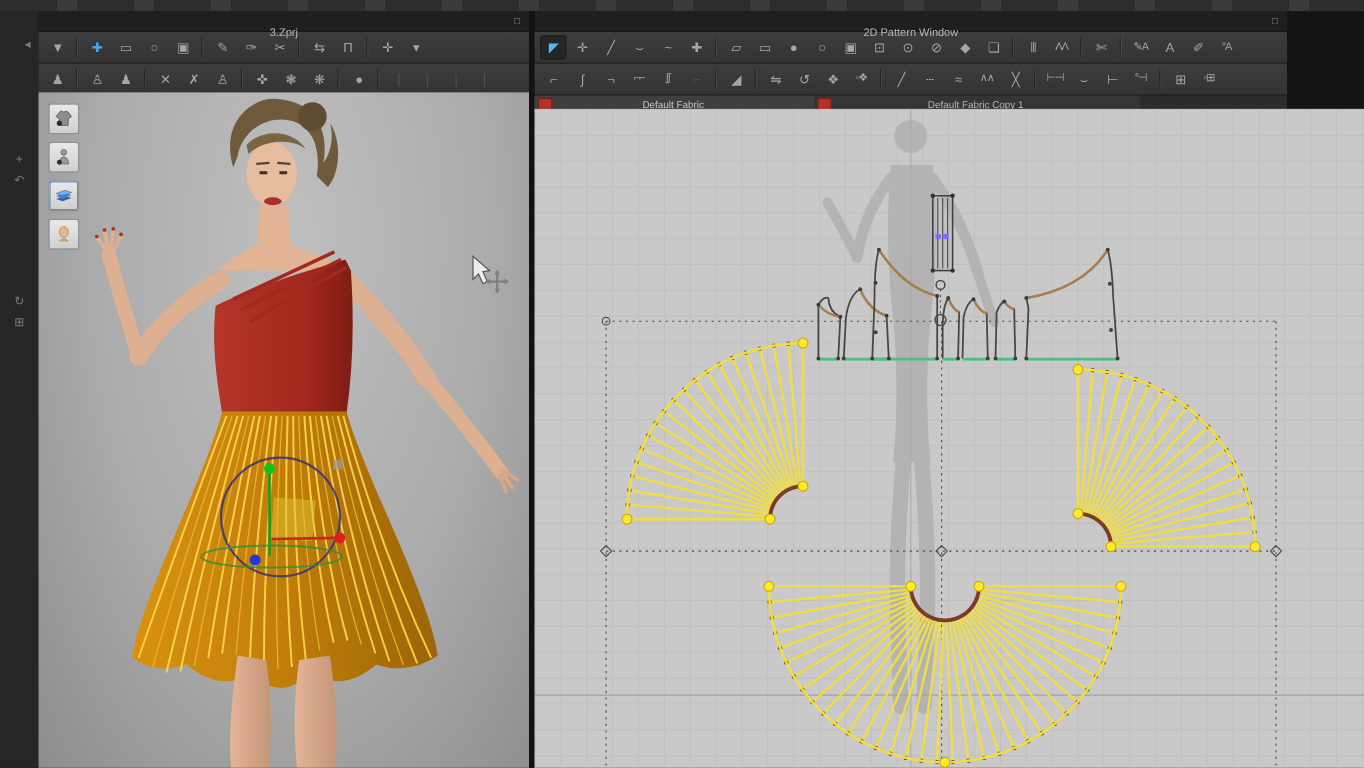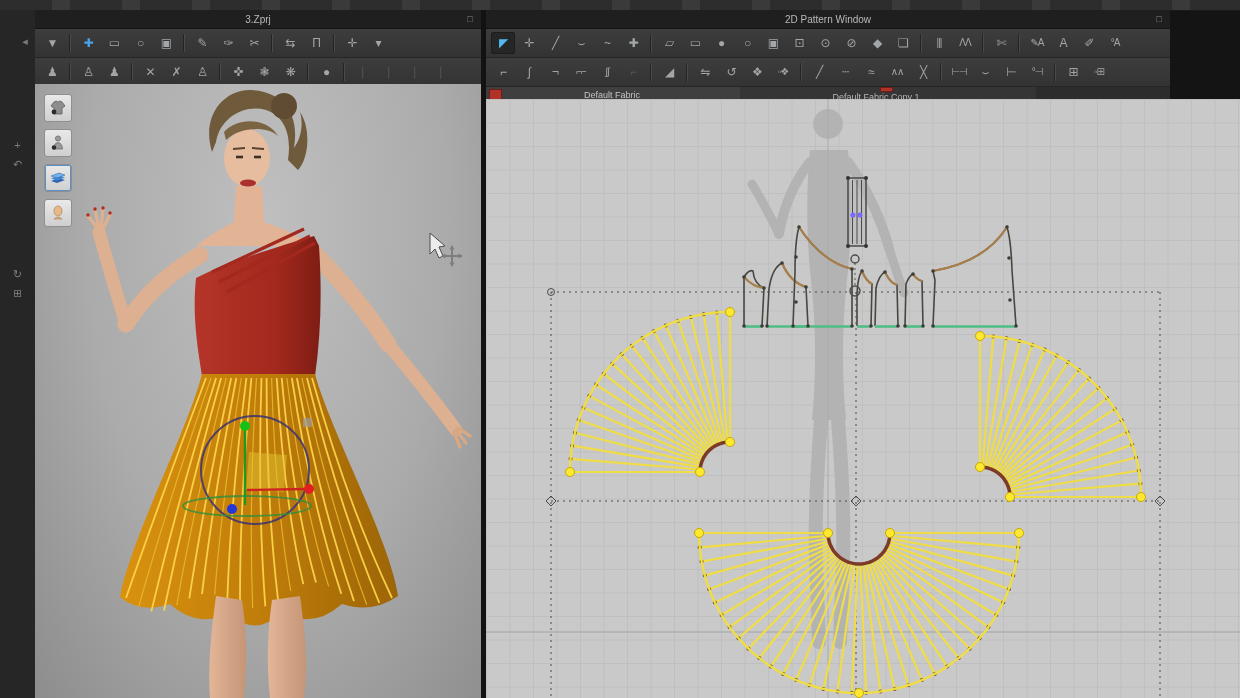--- a/index.html
+++ b/index.html
@@ -13,21 +13,21 @@
   .rail-icon{width:14px;height:14px;margin:5px auto;color:#7b7b7b;font-size:11px;line-height:14px;text-align:center;}
   .rail-icon.r-top{margin-top:24px;margin-left:18px;}
   .rail-gap{height:80px;}
   .rail-gap2{height:86px;}
   
   .panel{position:absolute;top:10px;height:688px;}
   #panel3d{left:35px;width:446px;}
   #panel2d{left:486px;width:684px;}
   .pdivider{position:absolute;left:481px;top:10px;width:5px;height:688px;background:#121212;}
   .titlebar{height:18px;background:#1f1f1f;border-bottom:1px solid #141414;position:relative;}
-  .titlebar .t-label{position:absolute;left:0;right:0;top:1px;text-align:center;font-size:10px;line-height:18px;color:#b9b9b9;}
+  .titlebar .t-label{position:absolute;left:0;right:0;top:12px;text-align:center;font-size:10px;line-height:18px;color:#b9b9b9;}
   .titlebar .t-float{position:absolute;right:4px;top:2px;width:14px;height:14px;color:#8a8a8a;font-size:9px;line-height:14px;text-align:center;}
   .toolbar{height:28px;background:linear-gradient(#3d3d3d,#333333);border-bottom:1px solid #252525;
     display:flex;align-items:center;padding:0 4px;white-space:nowrap;overflow:hidden;}
   .tb-icon{display:inline-block;min-width:24px;height:22px;margin:0 1px;border-radius:3px;color:#a2a6a9;
     font-size:12px;line-height:22px;text-align:center;letter-spacing:-1px;}
   .tb-icon.small{font-size:10px;}
   .tb-icon.active{background:#262626;box-shadow:inset 0 0 0 1px #1d1d1d;}
   .tb-icon.disabled{color:#555;}
   .tb-sep{display:inline-block;width:1px;height:18px;background:#242424;border-right:1px solid #4a4a4a;margin:0 4px;}
   
@@ -329,21 +329,21 @@
         <span class="tb-icon small">°⊣</span>
         <span class="tb-sep"></span>
         <span class="tb-icon">⊞</span>
         <span class="tb-icon small">◦⊞</span>
       </div>
     <div class="tabbar" id="tabbar">
         <div class="tab active" style="width: 254px;">
           <span class="swatch" style="background: rgb(176, 50, 40);"></span>
           <span class="tab-label">Default Fabric</span>
         </div>
-        <div class="tab inactive" style="width: 296px; flex-direction: column;">
+        <div class="tab inactive" style="width: 296px;">
           <span class="swatch" style="background: rgb(176, 50, 40);"></span>
           <span class="tab-label">Default Fabric Copy 1</span>
         </div>
       </div>
 
     <div class="canvas2d">
       <svg id="patSvg" width="754" height="599" viewBox="486 99 754 599">
 
         <g fill="#b2b2b2" stroke="#b2b2b2" opacity="0.92">
           <circle cx="828" cy="124" r="15" stroke="none"></circle>

